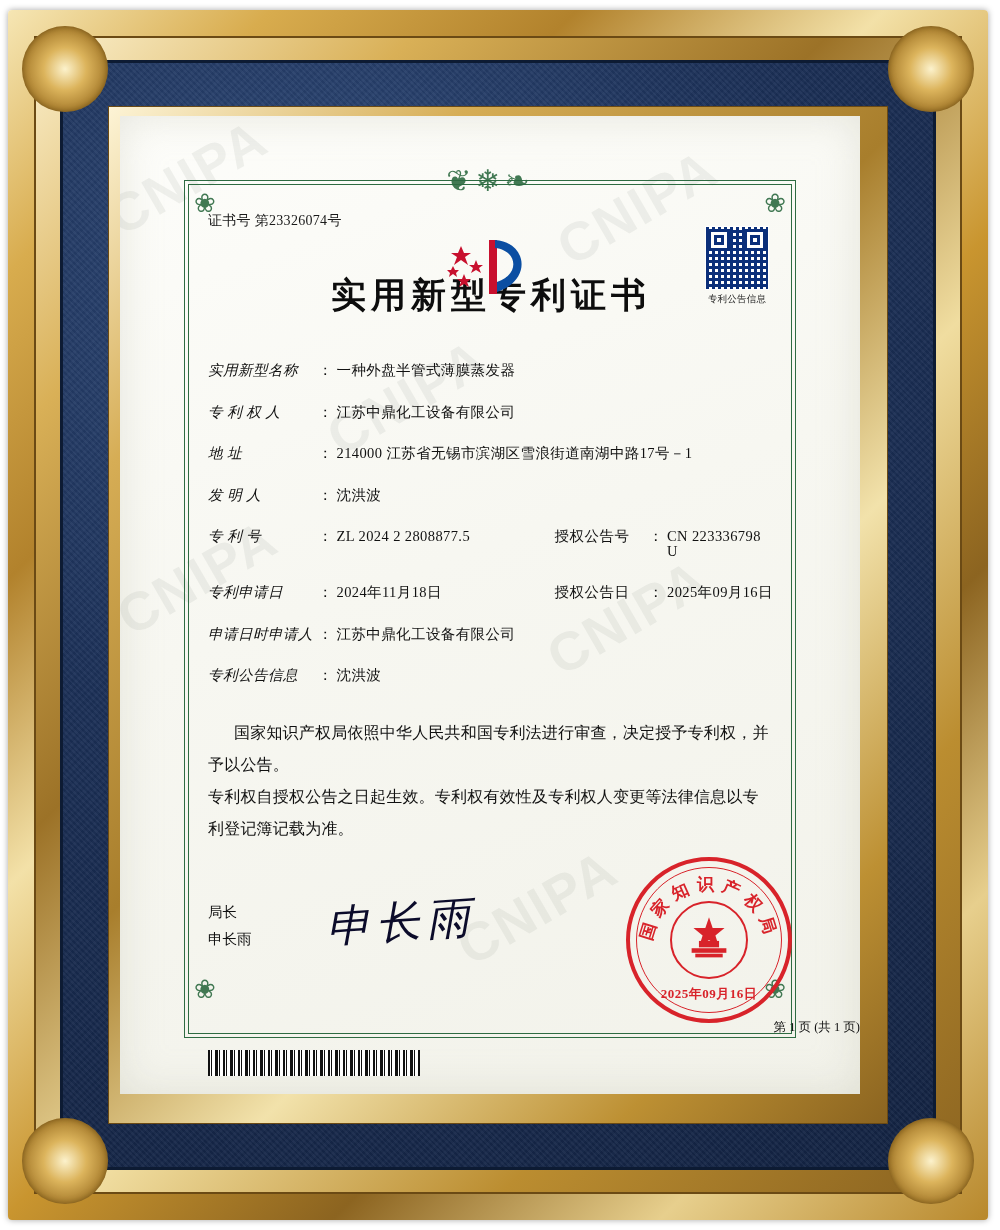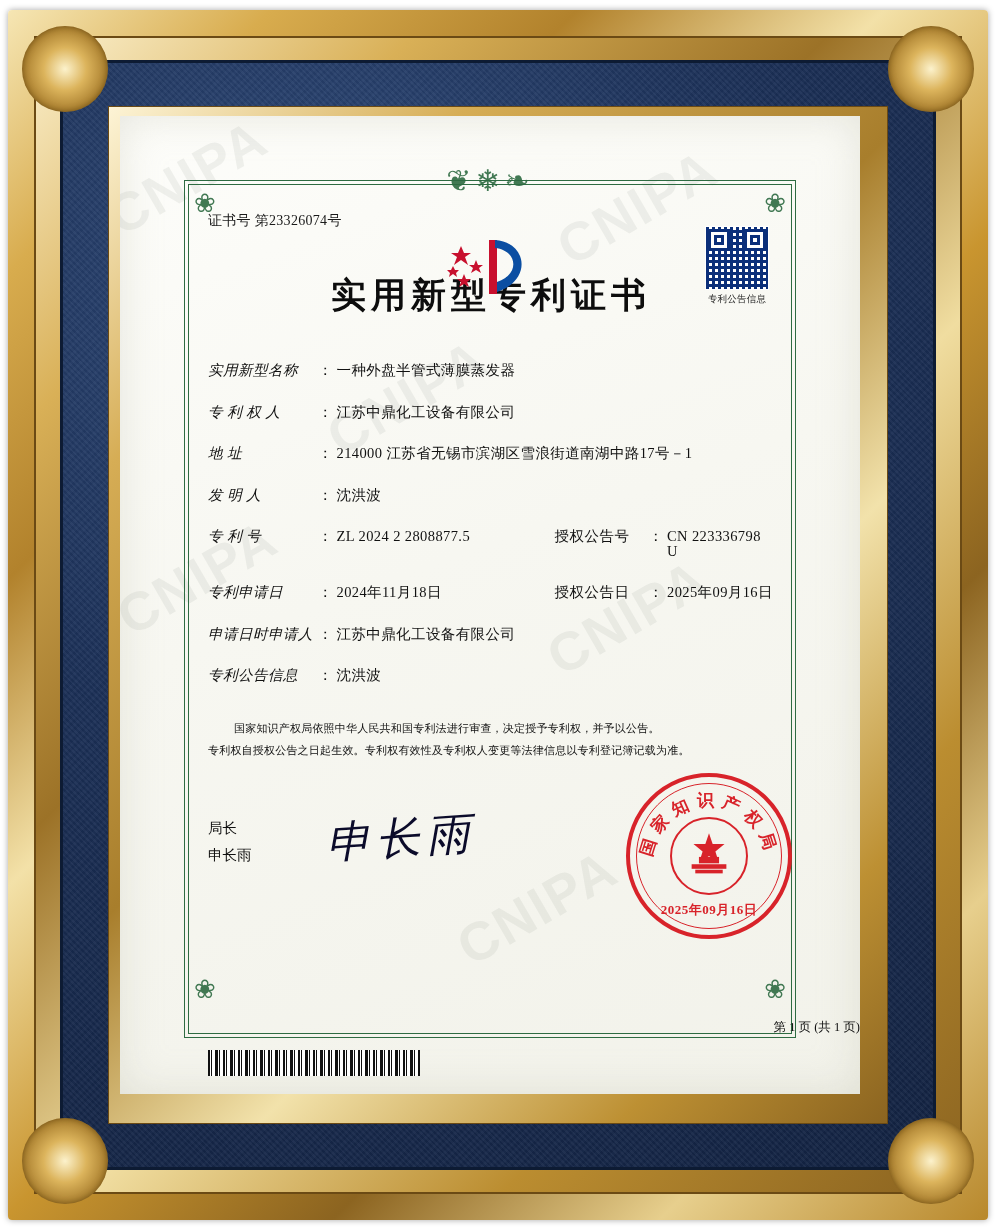--- a/index.html
+++ b/index.html
@@ -254,21 +254,21 @@
     letter-spacing: 0.5px;
   }
   .val2 {
     flex: 1;
     letter-spacing: 0.4px;
   }
   .colon { padding: 0 4px 0 2px; }
 
   .statement {
     margin-top: 34px;
-    font-size: 11px;
+    font-size: 16px;
     color: #111;
     line-height: 2.0;
     letter-spacing: 0.2px;
   }
   .statement .p1 { text-indent: 26px; }
 
   .signature-block {
     margin-top: 54px;
     position: relative;
     height: 120px;

